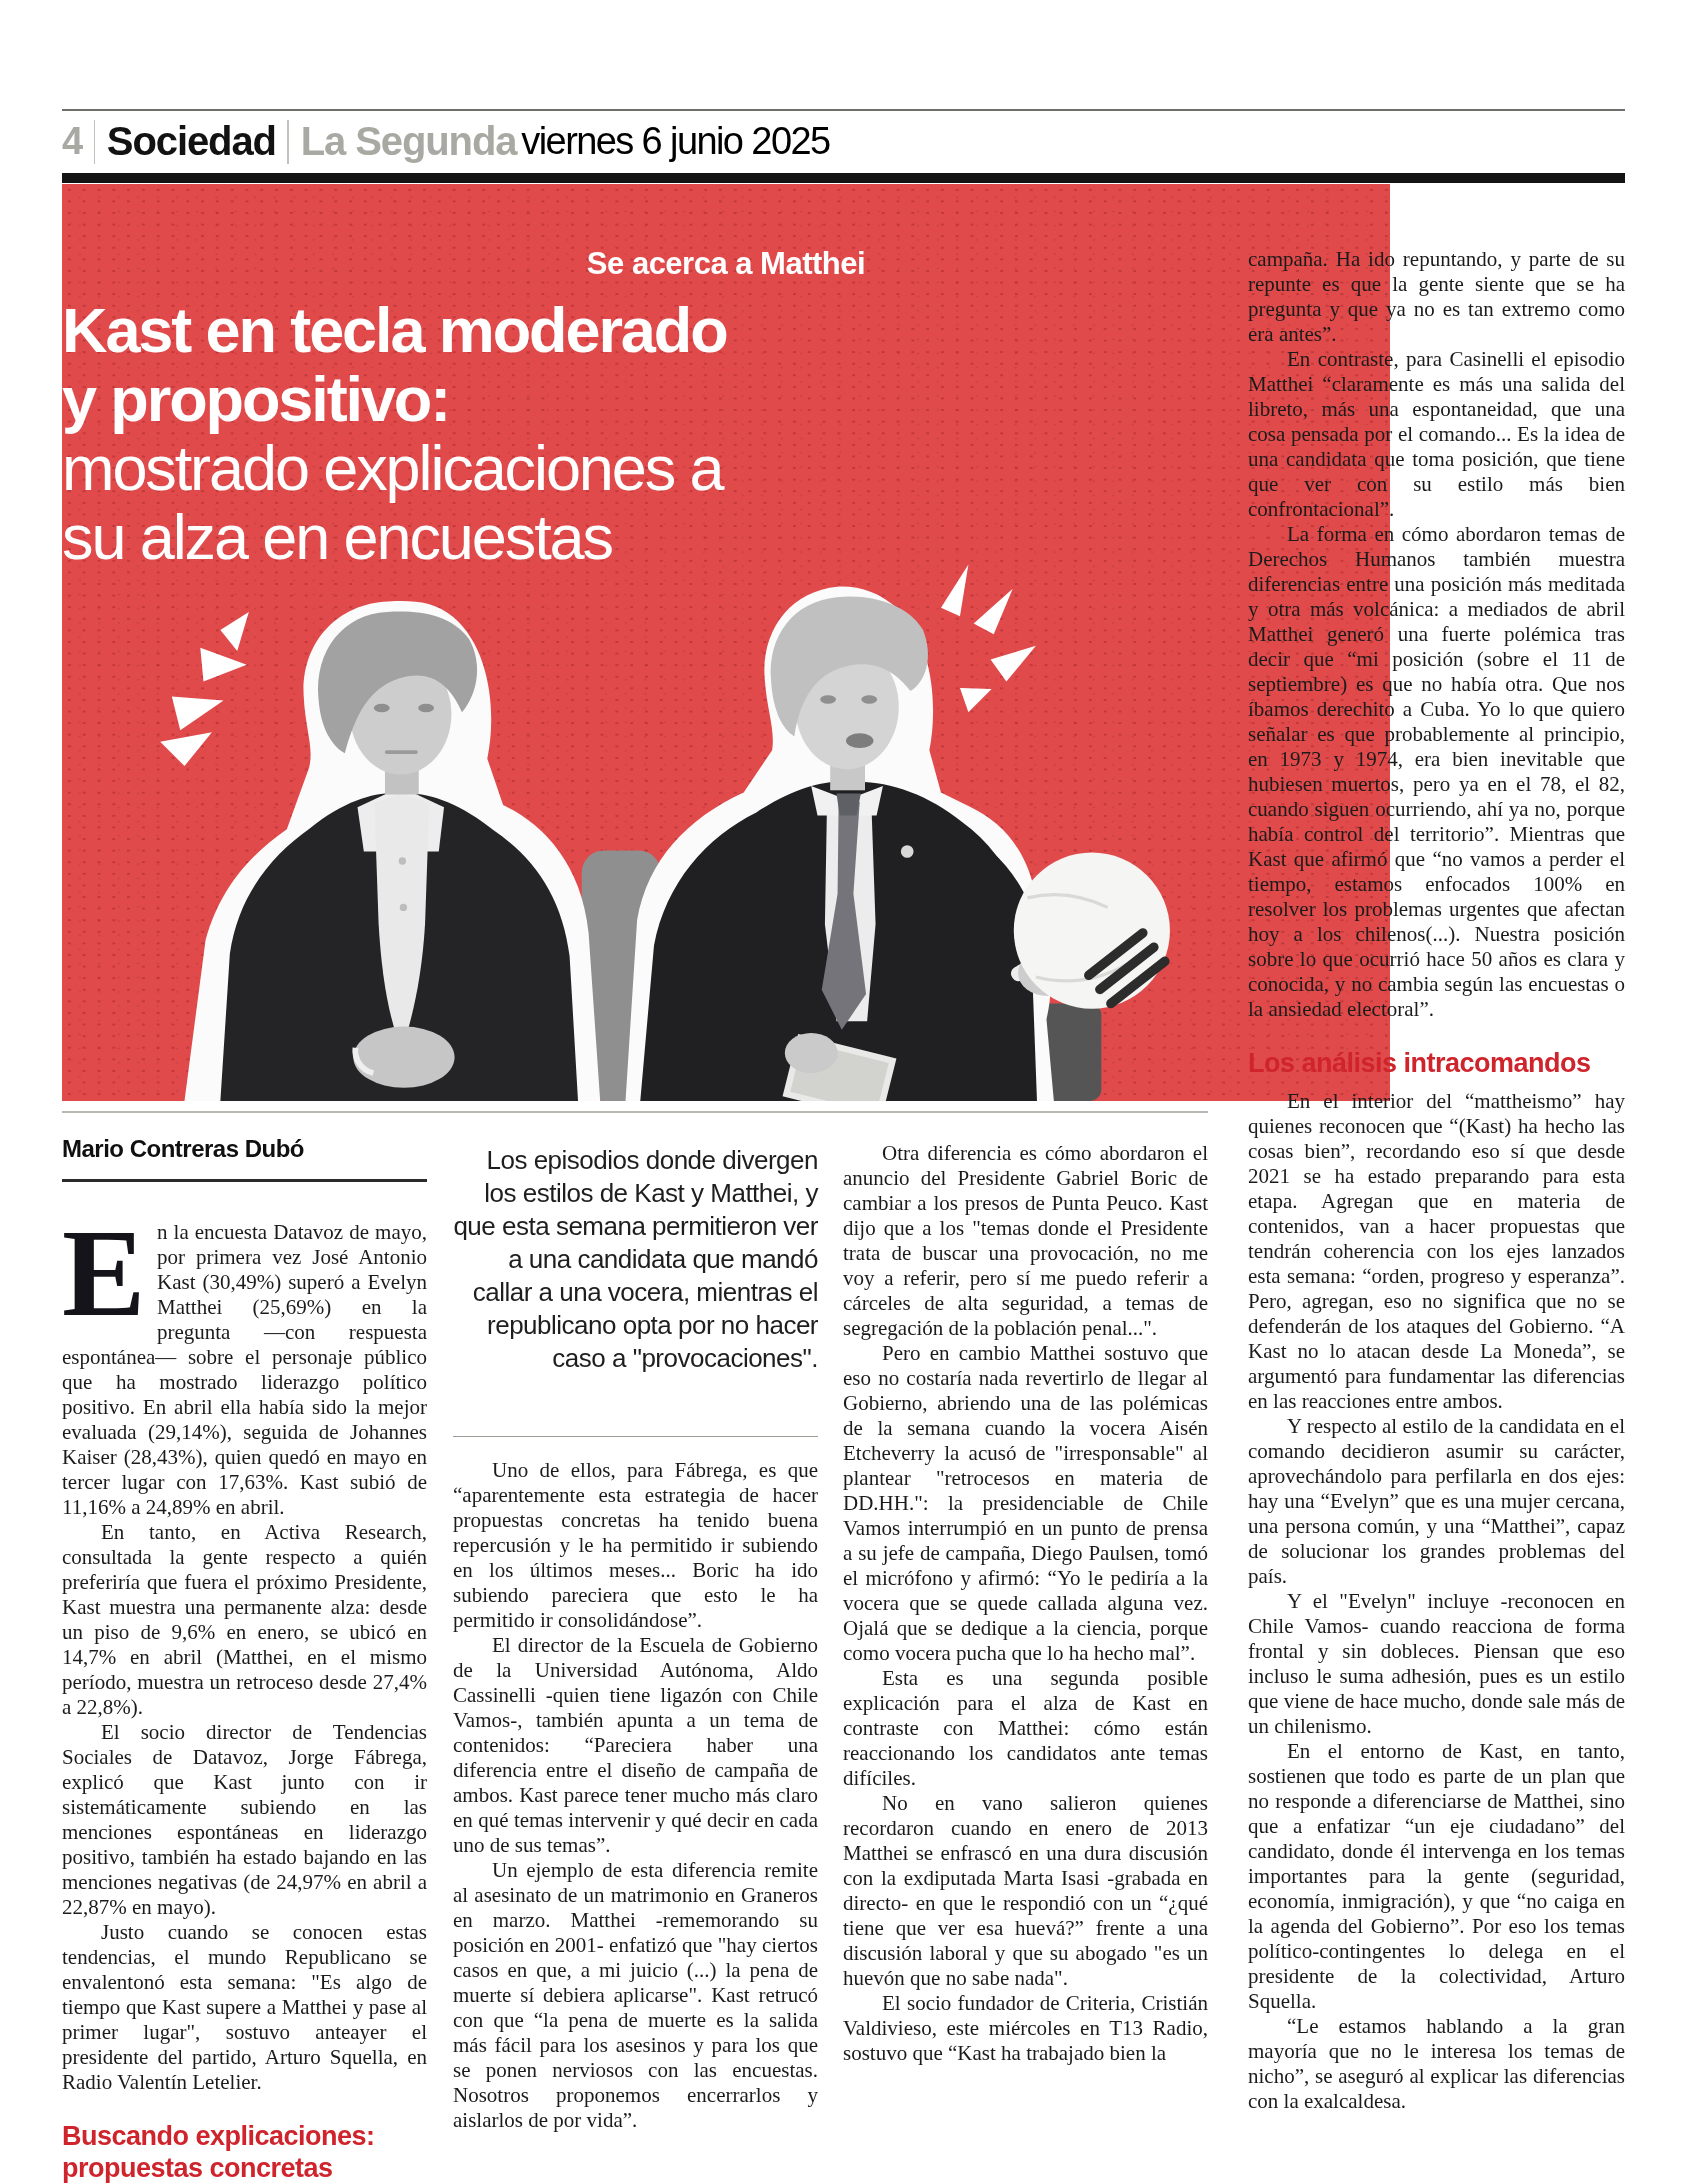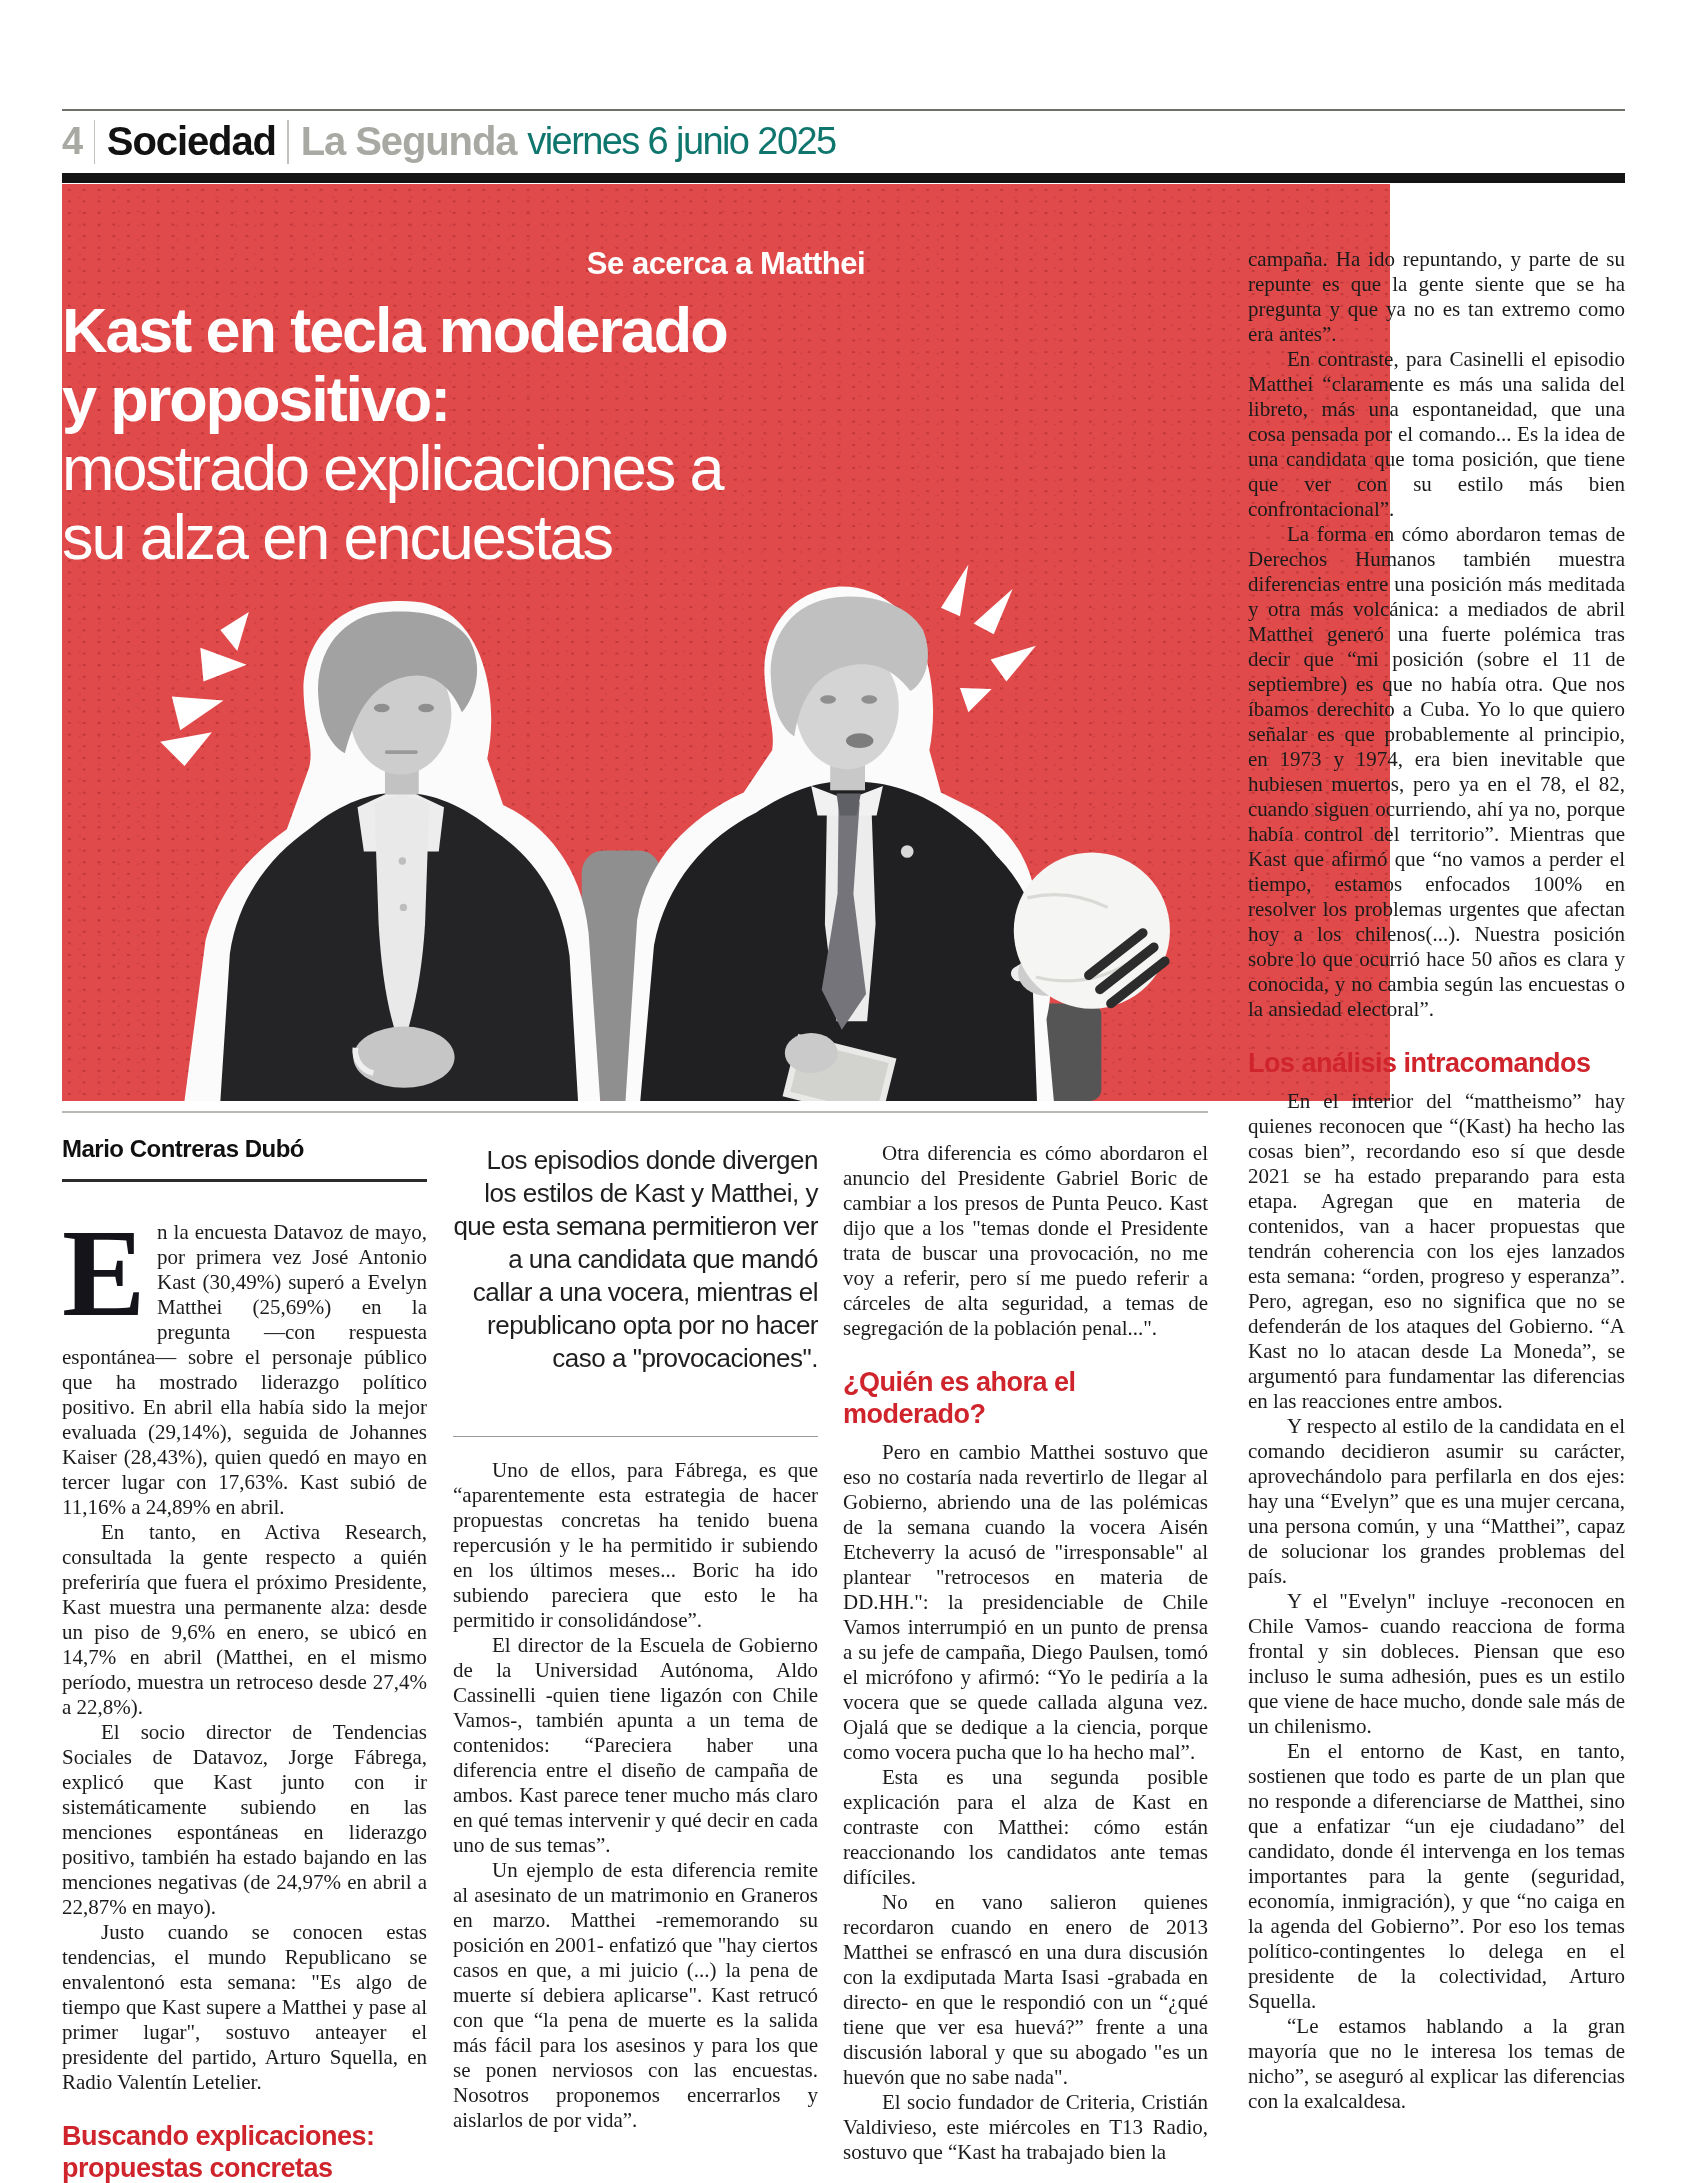--- a/index.html
+++ b/index.html
@@ -10,21 +10,21 @@
     -webkit-hyphens:auto; hyphens:auto;
   }
 
   
   .top-rule { position:absolute; left:62px; width:1563px; top:109px; height:2.1px; background:#6f6f6c; }
   .masthead { position:absolute; left:62px; top:119px; display:flex; align-items:center; white-space:nowrap; font-family:"Liberation Sans", sans-serif; letter-spacing:-1.1px; }
   .mh-num  { font-size:38px; font-weight:700; color:#a9a9a4; }
   .mh-div  { width:1.6px; height:44px; background:#c2c2bd; margin:0 11.6px; }
   .mh-section { font-size:40px; font-weight:700; color:#121212; }
   .mh-pub  { font-size:40px; font-weight:700; color:#a9a9a4; }
-  .mh-date { font-size:38px; font-weight:400; color:#0f766e; margin-left:11px; letter-spacing:-1.6px; }
+  .mh-date { font-size:38px; font-weight:400; color:#000000; margin-left:5px; letter-spacing:-1.6px; }
   .black-bar { position:absolute; left:62px; width:1563px; top:173px; height:9.5px; background:#141414; }
 
   
   .banner { position:absolute; left:62px; top:184px; width:1328px; height:917px; background:#e14a4b; overflow:hidden; }
   .banner::before { content:""; position:absolute; inset:0; 
     background-image:
       radial-gradient(rgba(122,16,22,.30) 1.2px, rgba(122,16,22,0) 1.6px),
       radial-gradient(rgba(122,16,22,.20) 1.1px, rgba(122,16,22,0) 1.5px);
     background-size:14.8px 11.6px, 19.5px 14.2px; background-position:0 0, 8px 6.3px; }
   .banner-inner { position:relative; z-index:1; }
@@ -171,21 +171,20 @@
 
   <div class="col col2">
     <div class="pull-quote">Los episodios donde divergen los estilos de Kast y Matthei, y que esta semana permitieron ver a una candidata que mandó callar a una vocera, mientras el republicano opta por no hacer caso a "provocaciones".</div>
     <p>Uno de ellos, para Fábrega, es que “aparentemente esta estrategia de hacer propuestas concretas ha tenido buena repercusión y le ha permitido ir subiendo en los últimos meses... Boric ha ido subiendo pareciera que esto le ha permitido ir consolidándose”.</p>
     <p>El director de la Escuela de Gobierno de la Universidad Autónoma, Aldo Cassinelli -quien tiene ligazón con Chile Vamos-, también apunta a un tema de contenidos: “Pareciera haber una diferencia entre el diseño de campaña de ambos. Kast parece tener mucho más claro en qué temas intervenir y qué decir en cada uno de sus temas”.</p>
     <p>Un ejemplo de esta diferencia remite al asesinato de un matrimonio en Graneros en marzo. Matthei -rememorando su posición en 2001- enfatizó que "hay ciertos casos en que, a mi juicio (...) la pena de muerte sí debiera aplicarse". Kast retrucó con que “la pena de muerte es la salida más fácil para los asesinos y para los que se ponen nerviosos con las encuestas. Nosotros proponemos encerrarlos y aislarlos de por vida”.</p>
   </div>
 
   <div class="col col3">
     <p>Otra diferencia es cómo abordaron el anuncio del Presidente Gabriel Boric de cambiar a los presos de Punta Peuco. Kast dijo que a los "temas donde el Presidente trata de buscar una provocación, no me voy a referir, pero sí me puedo referir a cárceles de alta seguridad, a temas de segregación de la población penal...".</p>
-    <div class="subhead">¿Quién es ahora el moderado?</div>
     <p>Pero en cambio Matthei sostuvo que eso no costaría nada revertirlo de llegar al Gobierno, abriendo una de las polémicas de la semana cuando la vocera Aisén Etcheverry la acusó de "irresponsable" al plantear "retrocesos en materia de DD.HH.": la presidenciable de Chile Vamos interrumpió en un punto de prensa a su jefe de campaña, Diego Paulsen, tomó el micrófono y afirmó: “Yo le pediría a la vocera que se quede callada alguna vez. Ojalá que se dedique a la ciencia, porque como vocera pucha que lo ha hecho mal”.</p>
     <p>Esta es una segunda posible explicación para el alza de Kast en contraste con Matthei: cómo están reaccionando los candidatos ante temas difíciles.</p>
     <p>No en vano salieron quienes recordaron cuando en enero de 2013 Matthei se enfrascó en una dura discusión con la exdiputada Marta Isasi -grabada en directo- en que le respondió con un “¿qué tiene que ver esa huevá?” frente a una discusión laboral y que su abogado "es un huevón que no sabe nada".</p>
     <p>El socio fundador de Criteria, Cristián Valdivieso, este miércoles en T13 Radio, sostuvo que “Kast ha trabajado bien la</p>
   </div>
 
   <div class="col col4">
     <p class="flush">campaña. Ha ido repuntando, y parte de su repunte es que la gente siente que se ha pregunta y que ya no es tan extremo como era antes”.</p>
     <p>En contraste, para Casinelli el episodio Matthei “claramente es más una salida del libreto, más una espontaneidad, que una cosa pensada por el comando... Es la idea de una candidata que toma posición, que tiene que ver con su estilo más bien confrontacional”.</p>
     <p>La forma en cómo abordaron temas de Derechos Humanos también muestra diferencias entre una posición más meditada y otra más volcánica: a mediados de abril Matthei generó una fuerte polémica tras decir que “mi posición (sobre el 11 de septiembre) es que no había otra. Que nos íbamos derechito a Cuba. Yo lo que quiero señalar es que probablemente al principio, en 1973 y 1974, era bien inevitable que hubiesen muertos, pero ya en el 78, el 82, cuando siguen ocurriendo, ahí ya no, porque había control del territorio”. Mientras que Kast que afirmó que “no vamos a perder el tiempo, estamos enfocados 100% en resolver los problemas urgentes que afectan hoy a los chilenos(...). Nuestra posición sobre lo que ocurrió hace 50 años es clara y conocida, y no cambia según las encuestas o la ansiedad electoral”.</p>

